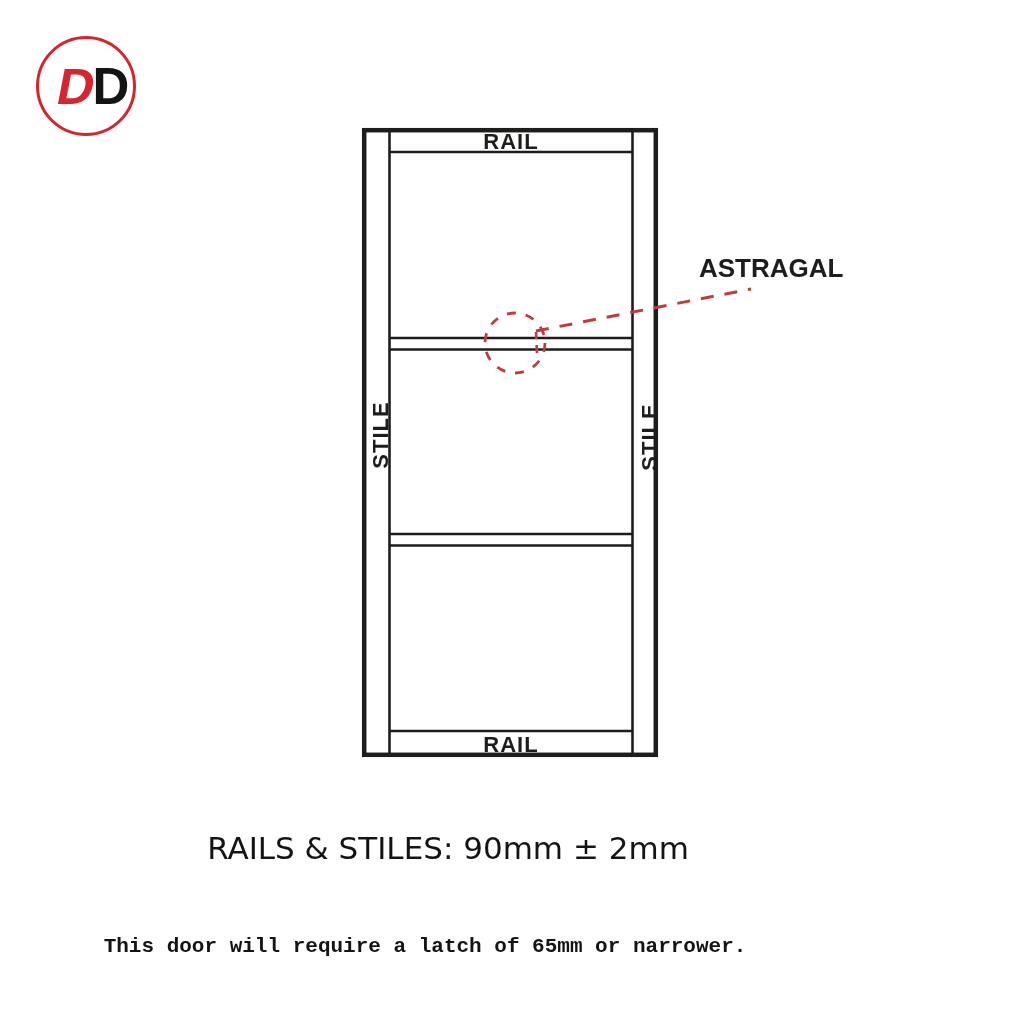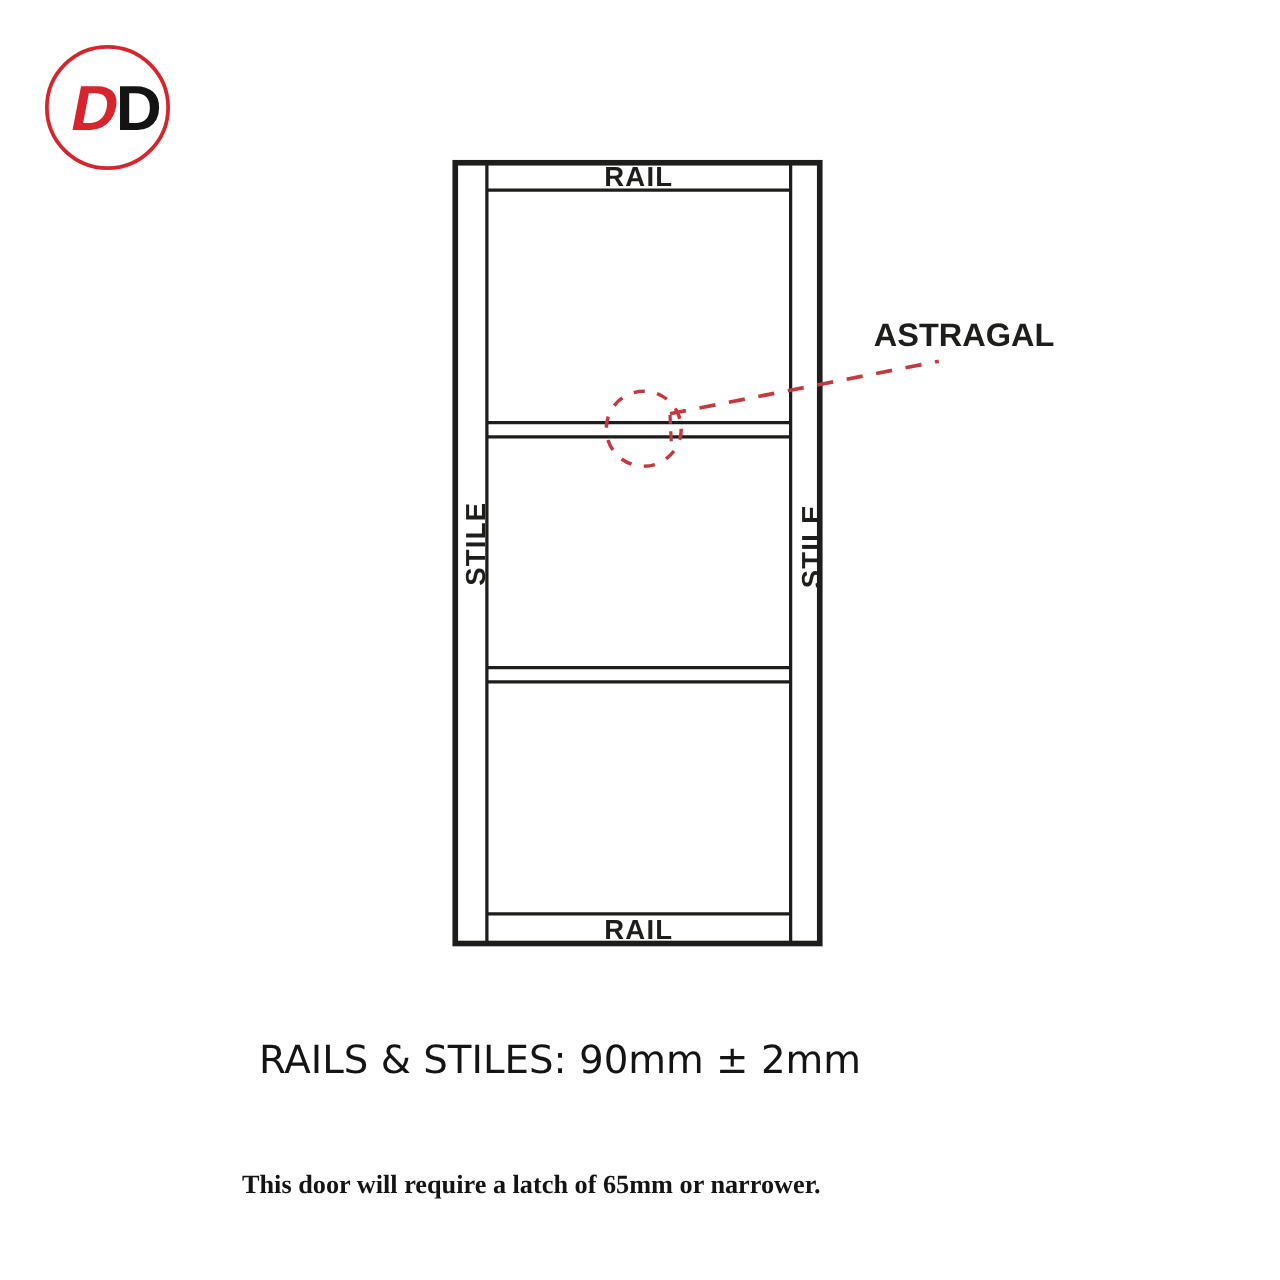--- a/index.html
+++ b/index.html
@@ -40,21 +40,21 @@
   .specs {
     position:absolute; left:0; top:829px; width:896px;
     text-align:center; color:#141414;
     font-family:"DejaVu Sans","Liberation Sans",sans-serif;
     font-size:31px; line-height:38px; font-weight:400;
     letter-spacing:0px;
   }
   .latch-note {
     position:absolute; left:0; top:934px; width:850px;
     text-align:center; color:#141414;
-    font-family:Liberation Serif, serif;
+    font-family:Liberation Mono, monospace;
     font-weight:bold; font-size:21px; line-height:26px;
   }
 </style>
 </head>
 <body>
 
 <div id="canvas">
 
   <div class="logo-circle">
     <span class="logo-d logo-d-red">D</span>

